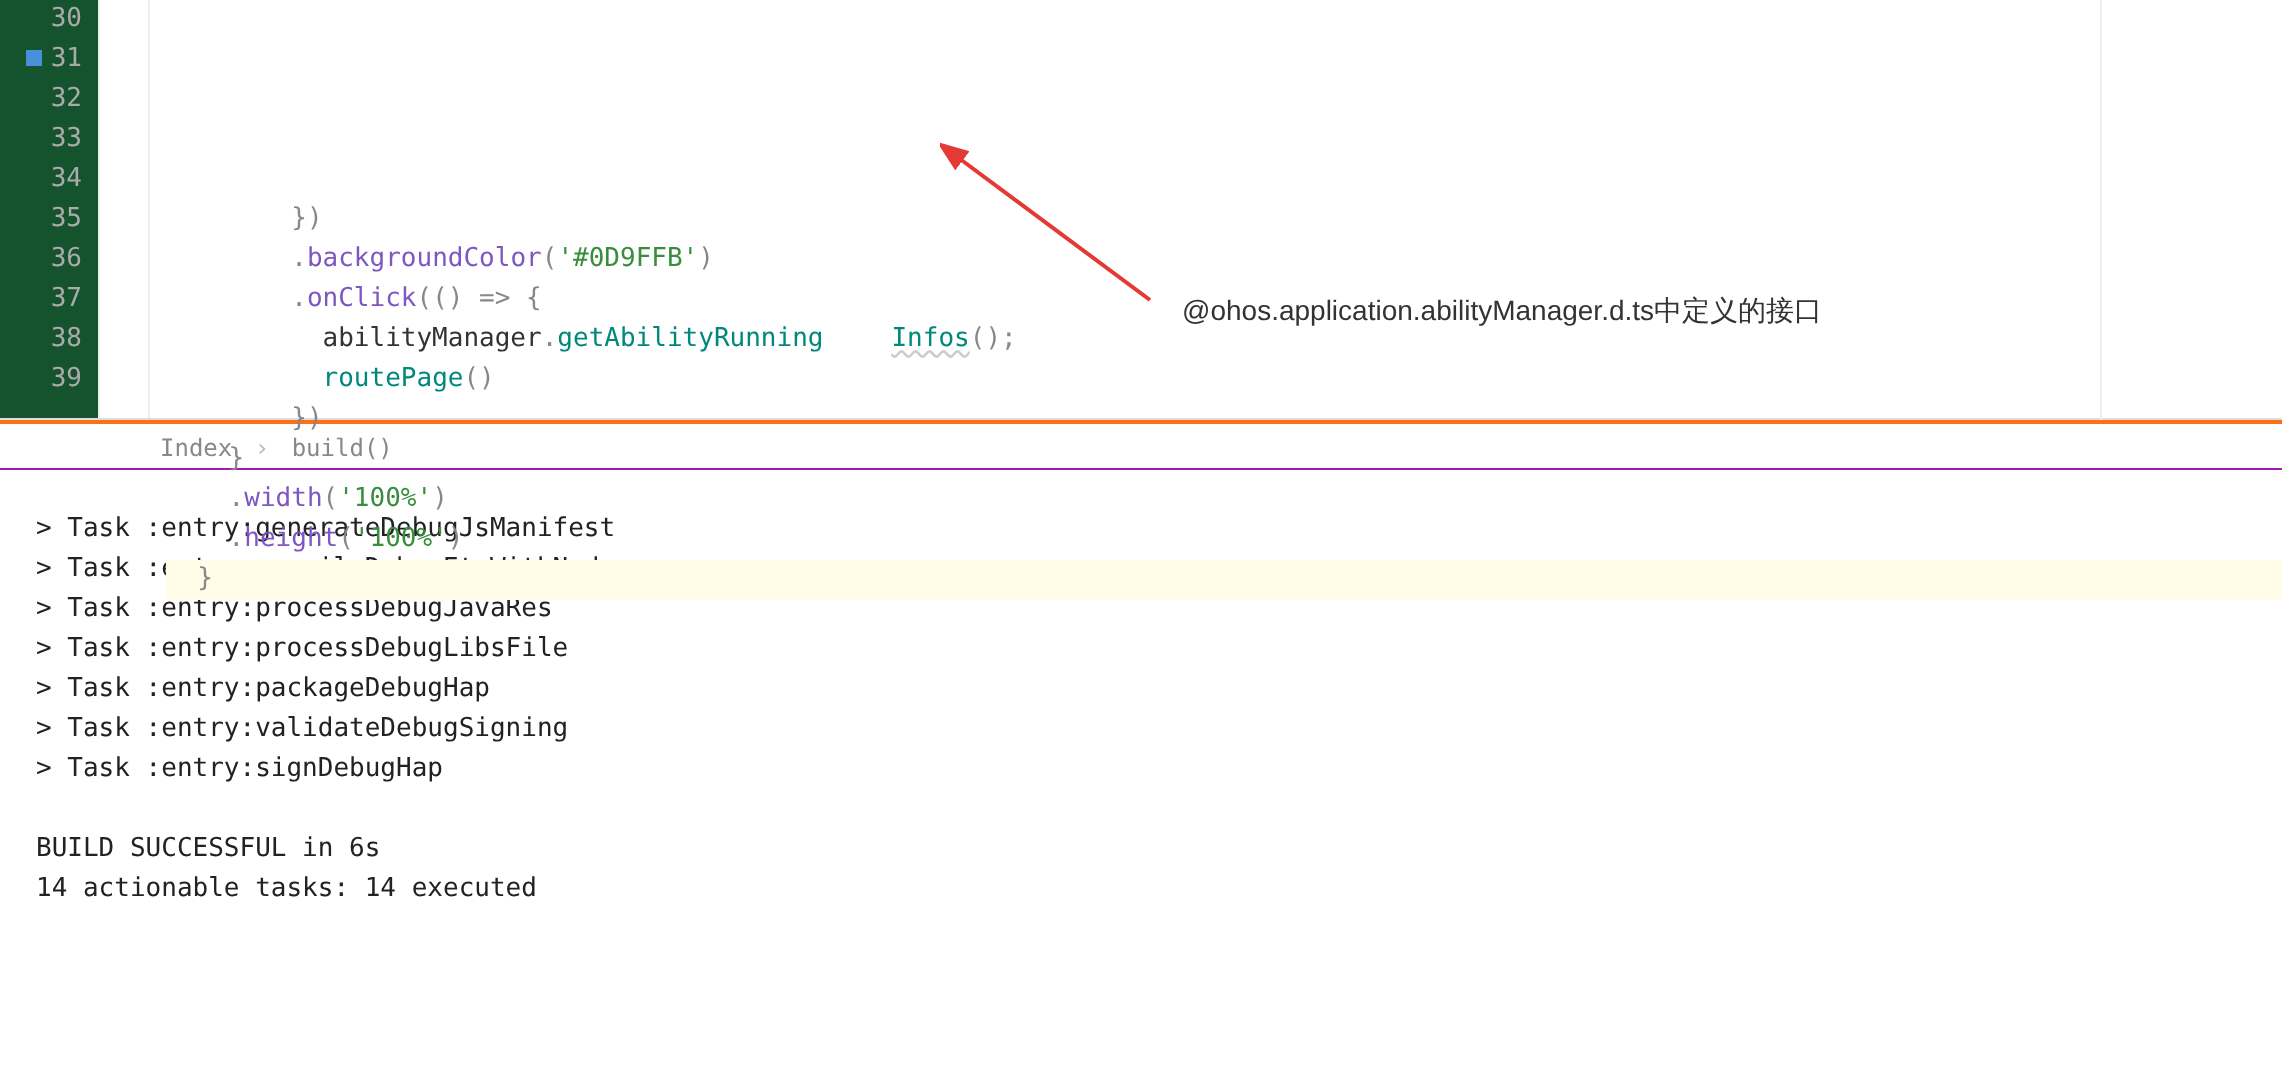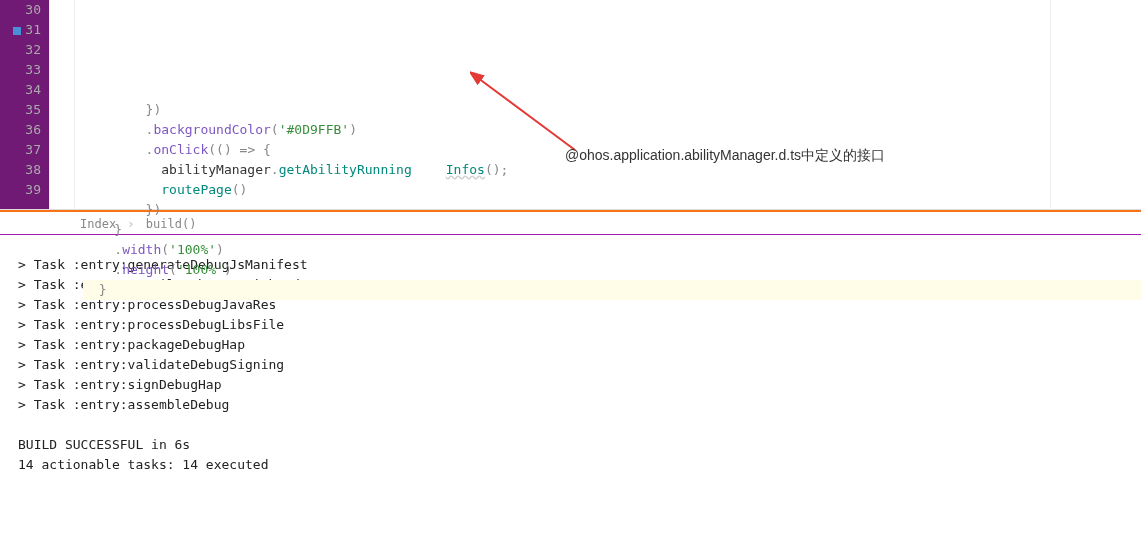--- a/index.html
+++ b/index.html
@@ -1,32 +1,32 @@
 <!DOCTYPE html>
 <html><head>
 <meta charset="utf-8">
 <style>
 * { margin: 0; padding: 0; box-sizing: border-box; }
 body { font-family: "Consolas", "Monaco", monospace; font-size: 13px; background: #fff; color: #333; width: 1141px; height: 546px; overflow: hidden; }
 .editor-area { display: flex; height: 210px; border-bottom: 1px solid #ddd; position: relative; }
-.gutter { width: 50px; background: #701a75; border-right: 1px solid #eee; text-align: right; padding-right: 8px; color: #aaa; line-height: 20px; user-select: none; }
+.gutter { width: 50px; background: #14532d; border-right: 1px solid #eee; text-align: right; padding-right: 8px; color: #aaa; line-height: 20px; user-select: none; }
 .gutter .line { height: 20px; }
 .gutter .has-marker::before { content: ""; display: inline-block; width: 8px; height: 8px; background: #4a90d9; margin-right: 4px; vertical-align: middle; }
 .fold-gutter { width: 25px; background: #fff; border-right: 1px solid #eee; line-height: 20px; position: relative; }
 .fold-gutter .fold { height: 20px; text-align: center; color: #aaa; font-size: 10px; }
 .code { flex: 1; line-height: 20px; padding-left: 8px; position: relative; white-space: pre; }
 .code .line { height: 20px; }
 .code .cursor-line { background: #fffde7; }
 .tk-punc { color: #888; }
 .tk-method { color: #7e57c2; }
 .tk-method2 { color: #00897b; }
 .tk-str { color: #388e3c; }
 .tk-var { color: #333; }
 .tk-wavy { text-decoration: underline wavy #ccc; margin-left: 34px; }
-.annotation { position: absolute; left: 490px; top: 145px; color: #333; font-family: "Microsoft YaHei", sans-serif; font-size: 14px; white-space: nowrap; }
+.annotation { position: absolute; left: 516px; top: 145px; color: #333; font-family: "Microsoft YaHei", sans-serif; font-size: 14px; white-space: nowrap; }
 .arrow-svg { position: absolute; left: 395px; top: 70px; pointer-events: none; }
 .breadcrumb { height: 24px; padding-left: 80px; line-height: 24px; color: #888; font-size: 12px; border-top: 2px solid #f97316; background: #fff; }
 .breadcrumb .sep { color: #bbb; margin: 0 4px; }
 .console { padding: 20px 18px; background: #fff; line-height: 20px; font-size: 13px; color: #222; border-top: 1px solid #a21caf; height: 312px; overflow: hidden; }
 .console .row { white-space: pre; }
 .right-border { position: absolute; right: 90px; top: 0; width: 1px; height: 210px; background: #eee; }
 </style>
 </head>
 <body>
 
@@ -76,17 +76,16 @@
 </div>
 
 <div class="console">
     <div class="row">&gt; Task :entry:generateDebugJsManifest</div>
     <div class="row">&gt; Task :entry:compileDebugEtsWithNode</div>
     <div class="row">&gt; Task :entry:processDebugJavaRes</div>
     <div class="row">&gt; Task :entry:processDebugLibsFile</div>
     <div class="row">&gt; Task :entry:packageDebugHap</div>
     <div class="row">&gt; Task :entry:validateDebugSigning</div>
     <div class="row">&gt; Task :entry:signDebugHap</div>
-    <div class="row">&gt; Task :entry:assembleDebug</div>
     <div class="row">&nbsp;</div>
     <div class="row">BUILD SUCCESSFUL in 6s</div>
     <div class="row">14 actionable tasks: 14 executed</div>
   </div>
 
 </body></html>

